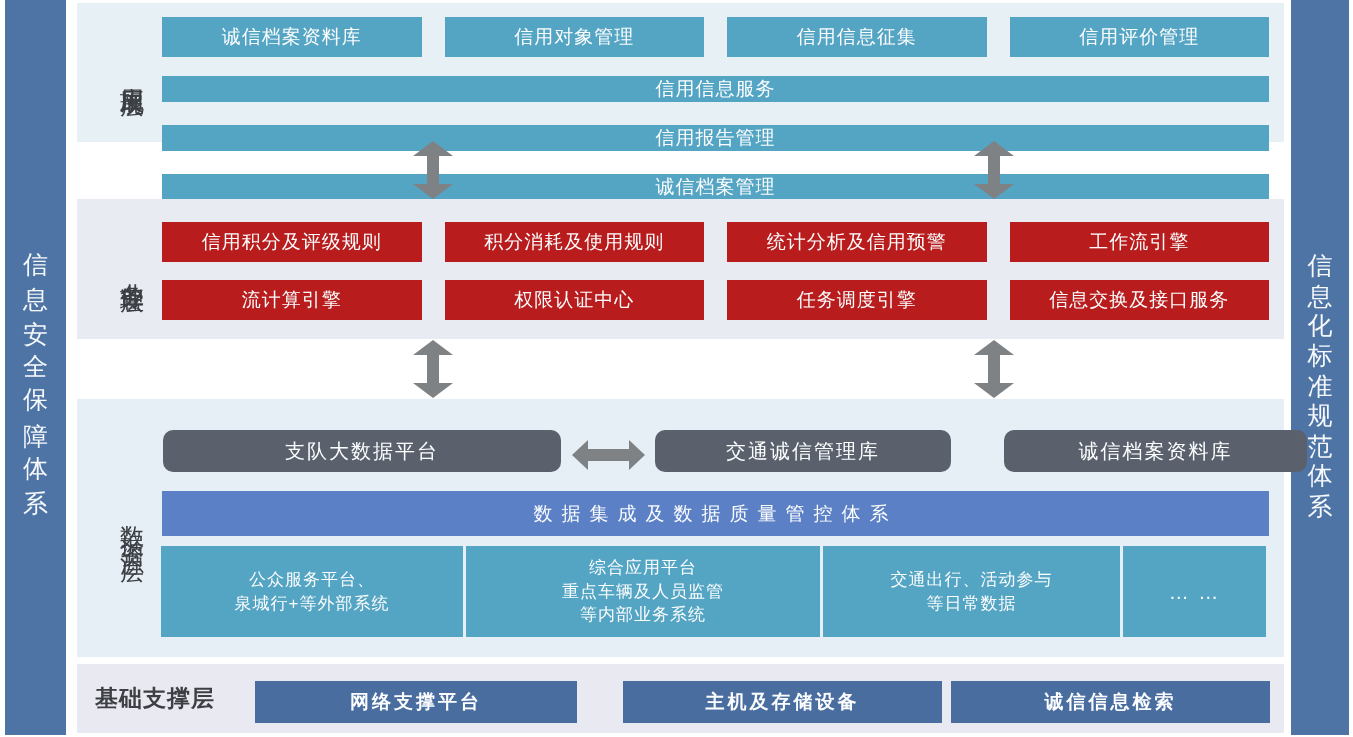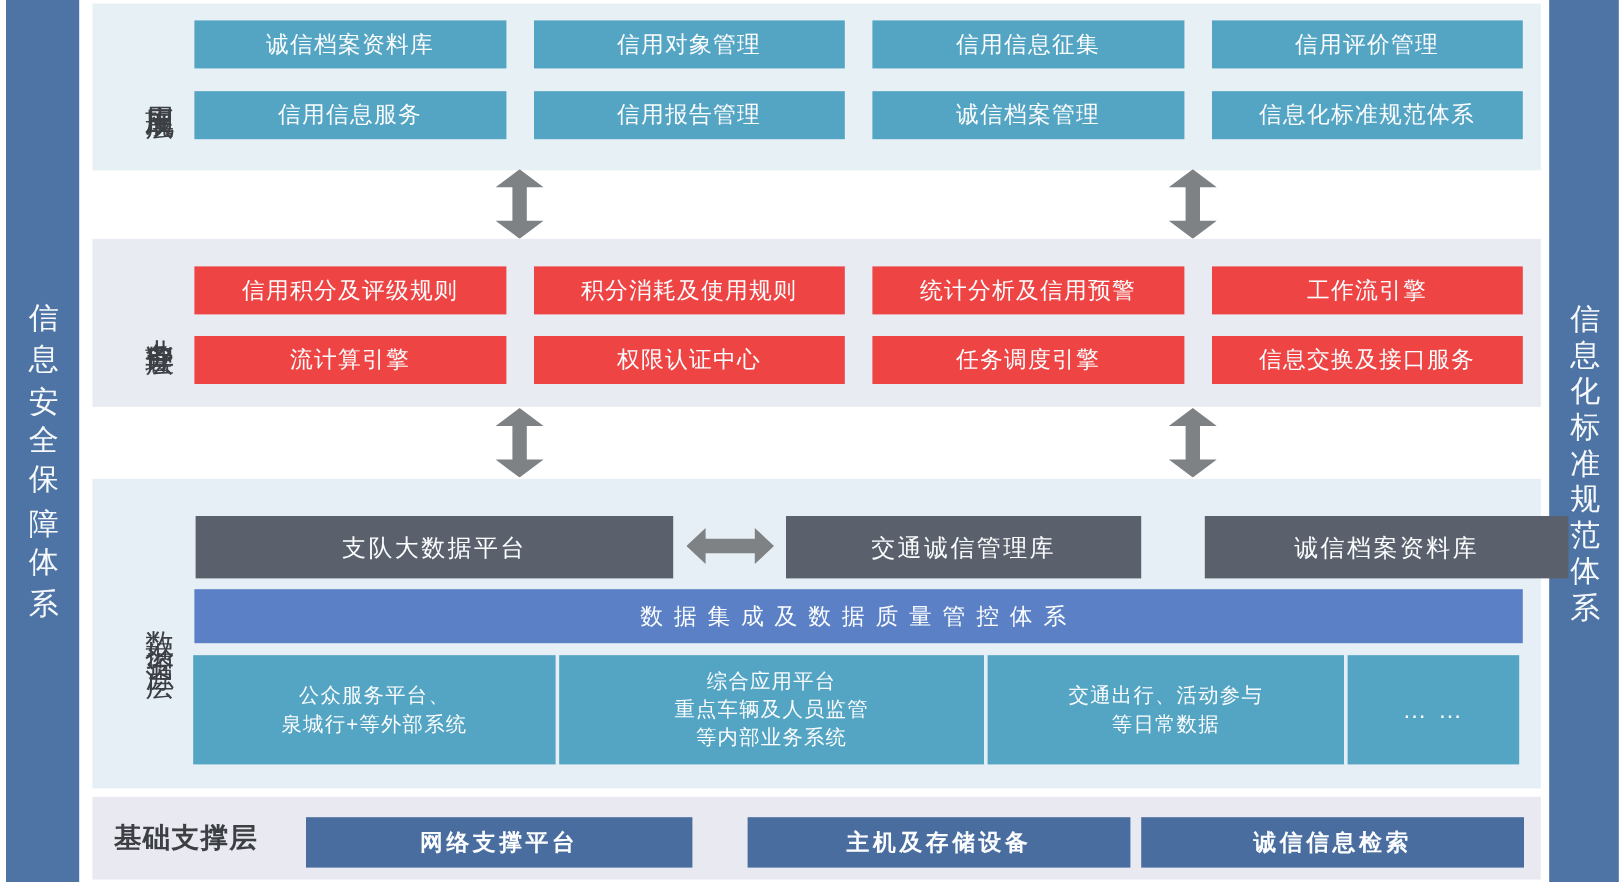--- a/index.html
+++ b/index.html
@@ -27,32 +27,32 @@
   .vlabel { position:absolute; left:30px; top:0; bottom:0; width:50px;
             display:flex; align-items:center; justify-content:center;
             writing-mode:vertical-rl; color:#3c3f44; font-size:24px;
             letter-spacing:2px; line-height:1; }
   .p3 .vlabel { letter-spacing:9px; }
   .hlabel { position:absolute; left:18px; top:0; bottom:0; display:flex; align-items:center;
             color:#3c3f44; font-size:23px; letter-spacing:1px; }
 
   
   .boxrow { position:absolute; left:85px; width:1107px; height:40px; display:flex; gap:23px; }
-  .p1 .r1 { top:14px; } .p1 .r2 { top:73px; }
+  .p1 .r1 { top:14px; } .p1 .r2 { top:73px;flex-direction:column; }
   .p2 .r1 { top:23px; } .p2 .r2 { top:81px; }
 
   .node { flex:1; display:flex; align-items:center; justify-content:center;
           color:#fbfdfe; font-size:19px; letter-spacing:1px; text-align:center; }
   .teal { background:#54a4c3; }
-  .navy { background:#ef4444; }
+  .navy { background:#b91c1c; }
 
   
-  .store { position:absolute; top:31px; height:52px; background:#5a616d;
+  .store { position:absolute; top:31px; height:42px; background:#5a616d;
            display:flex; align-items:center; justify-content:center;
-           color:#fbfdfe; font-size:20px; letter-spacing:2px; }
+           color:#fbfdfe; font-size:20px; letter-spacing:2px;border-radius:10px; }
   .store.s1 { left:86px;  width:398px; }
   .store.s2 { left:578px; width:296px; }
   .store.s3 { left:927px; width:303px; }
 
   .intbar { position:absolute; left:85px; top:92px; width:1107px; height:45px;
             background:#5b80c6; display:flex; align-items:center; justify-content:center;
             color:#fbfdfe; font-size:19px; letter-spacing:9px; }
 
   .src { position:absolute; top:147px; height:91px; background:#54a4c3;
          display:flex; align-items:center; justify-content:center; text-align:center;

